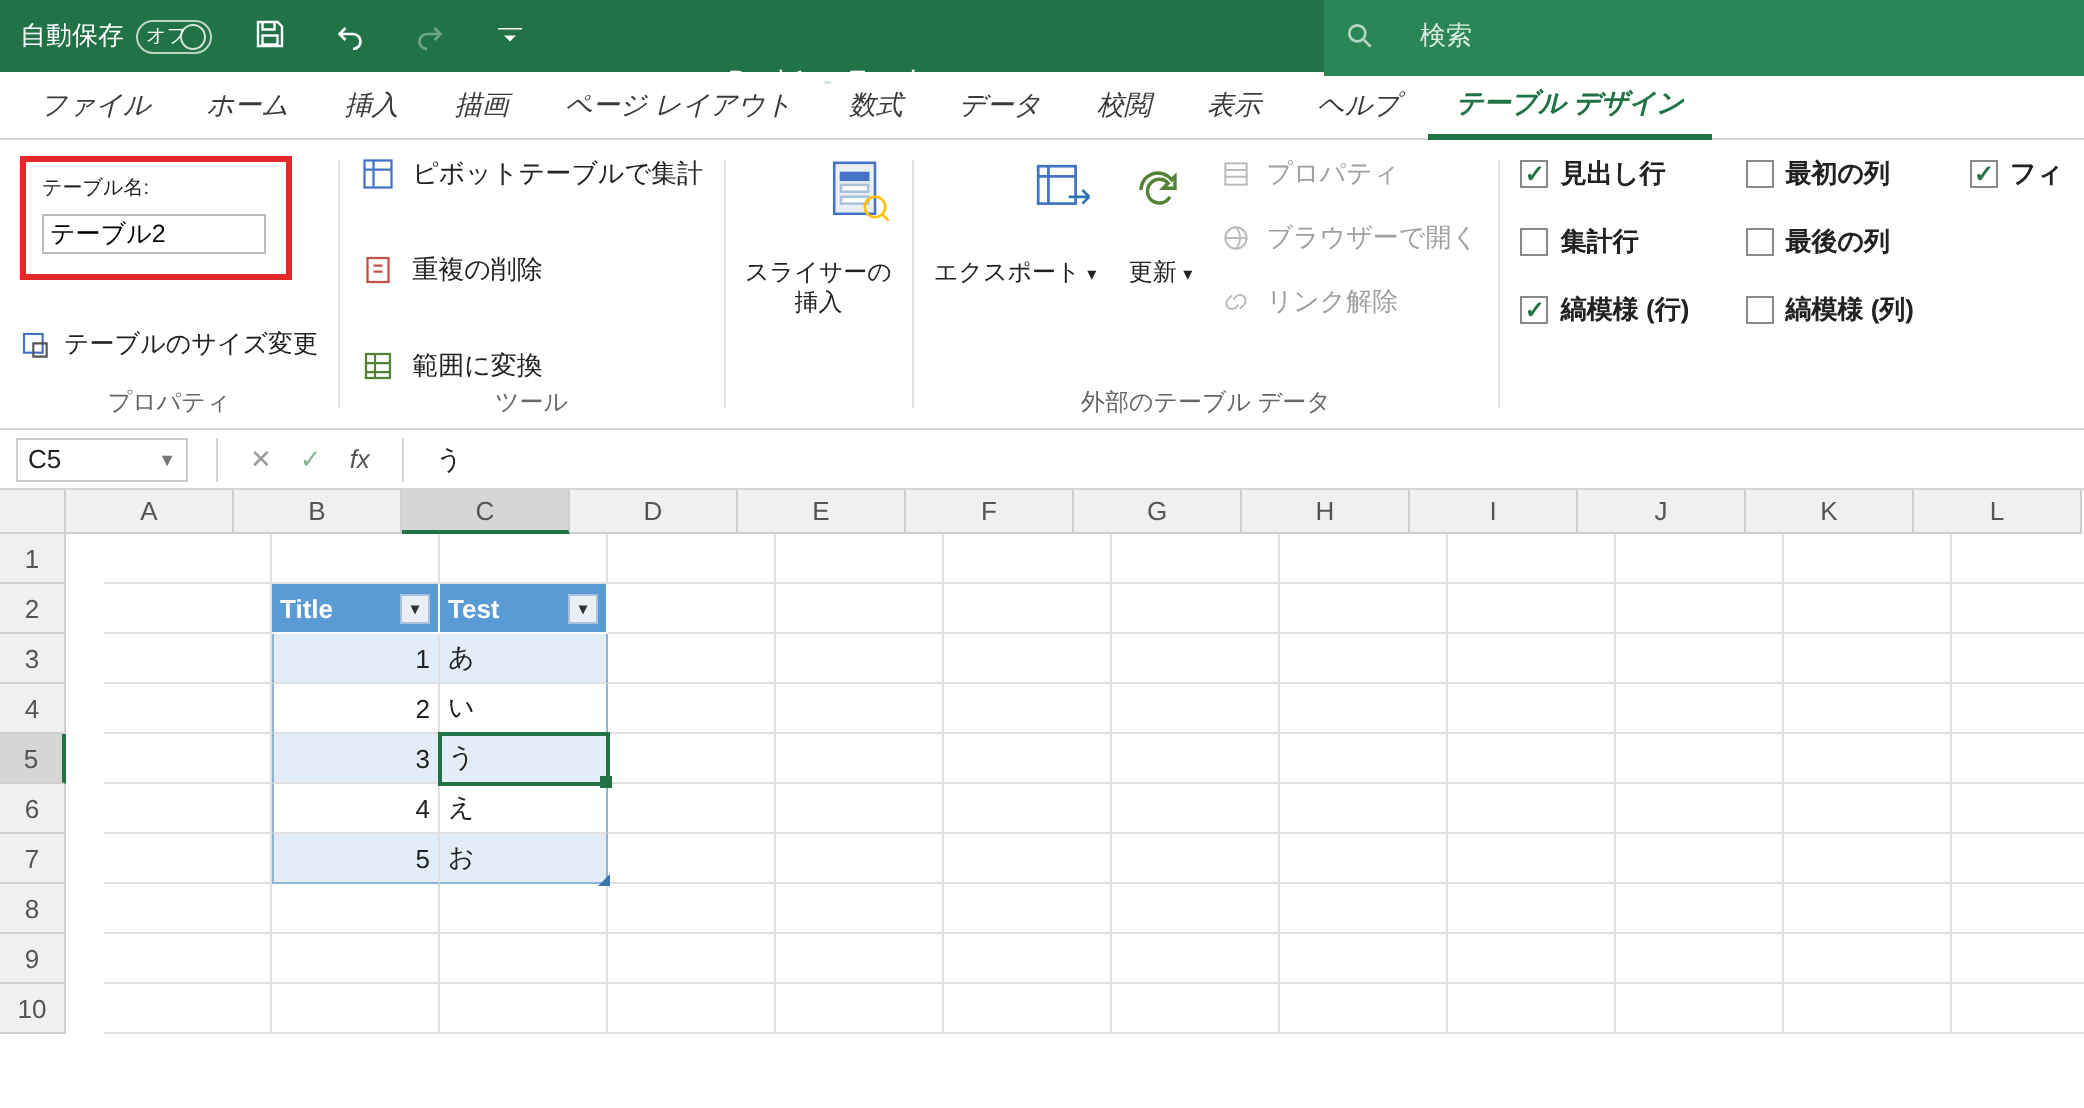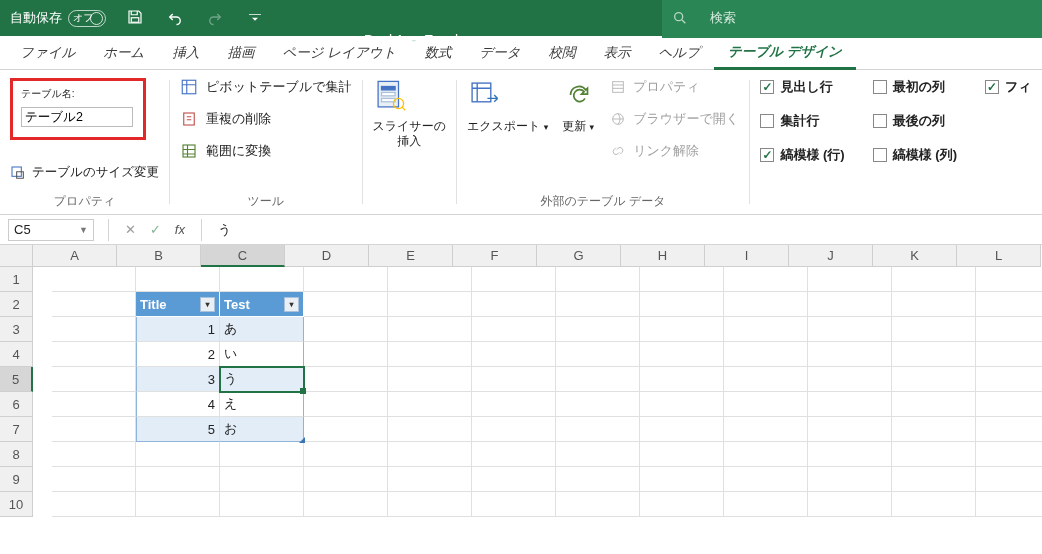--- a/index.html
+++ b/index.html
@@ -22,24 +22,24 @@
   .ribbon{height:145px;border-bottom:1px solid #d4d4d4;display:flex;background:#fff;}
   .group{display:flex;flex-direction:column;padding:8px 10px 4px 10px;align-items:center;}
   .group-body{flex:1;display:flex;align-items:flex-start;gap:14px;}
   .group-label{font-size:12px;color:#666;margin-top:auto;text-align:center;width:100%;}
   .sep{width:1px;background:#e1e1e1;margin:10px 0;}
   .table-name-box{border:3px solid #e3282a;padding:6px 8px 10px 8px;width:136px;}
   .table-name-box .lbl{font-size:10px;margin-bottom:6px;}
   .table-name-box input{width:112px;font-size:12.5px;border:1px solid #bbb;padding:2px 3px;}
   .resize-btn{display:flex;align-items:center;gap:6px;font-size:12.5px;margin-top:10px;}
   .resize-btn svg{width:16px;height:16px;}
-  .tools-col{display:flex;flex-direction:column;gap:14px;}
+  .tools-col{display:flex;flex-direction:column;gap:30px;}
   .tool-item{display:flex;align-items:center;gap:8px;font-size:13px;}
   .tool-item svg{width:18px;height:18px;flex:0 0 18px;}
-  .big-btn{display:flex;flex-direction:column;align-items:flex-start;gap:7px;font-size:12px;text-align:center;line-height:1.25;}
+  .big-btn{display:flex;flex-direction:column;align-items:flex-end;gap:17px;font-size:12px;text-align:center;line-height:1.25;}
   .big-btn svg{width:34px;height:34px;}
   .opts-col{display:flex;flex-direction:column;gap:14px;}
   .opt-item{display:flex;align-items:center;gap:7px;font-size:13px;color:#a0a0a0;}
   .opt-item svg{width:16px;height:16px;}
   .check-col{display:flex;flex-direction:column;gap:16px;font-size:13px;font-weight:bold;}
   .check-item{display:flex;align-items:center;gap:6px;}
   .check-box{width:14px;height:14px;border:1px solid #888;display:flex;align-items:center;justify-content:center;font-size:12px;line-height:1;color:#217346;}
   .check-box.on::before{content:"✓";}
   .formula-bar{display:flex;align-items:center;height:30px;border-bottom:1px solid #d4d4d4;}
   .name-box{width:86px;height:22px;border:1px solid #ccc;margin:0 8px;padding:0 5px;font-size:13px;display:flex;align-items:center;justify-content:space-between;}

